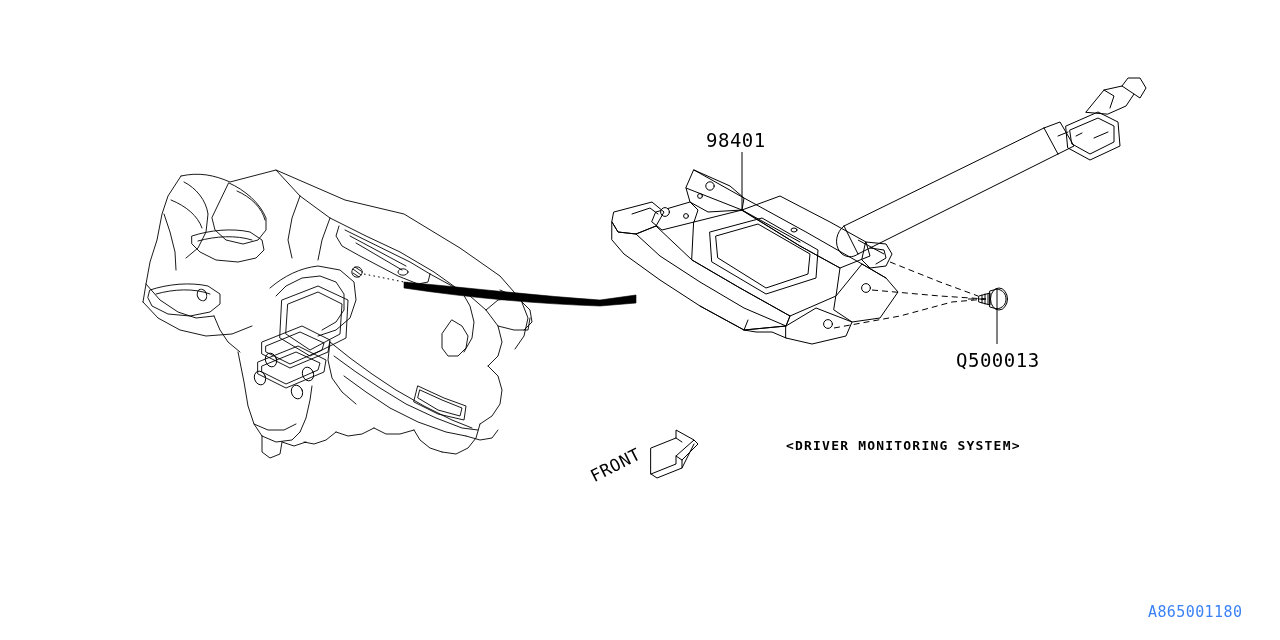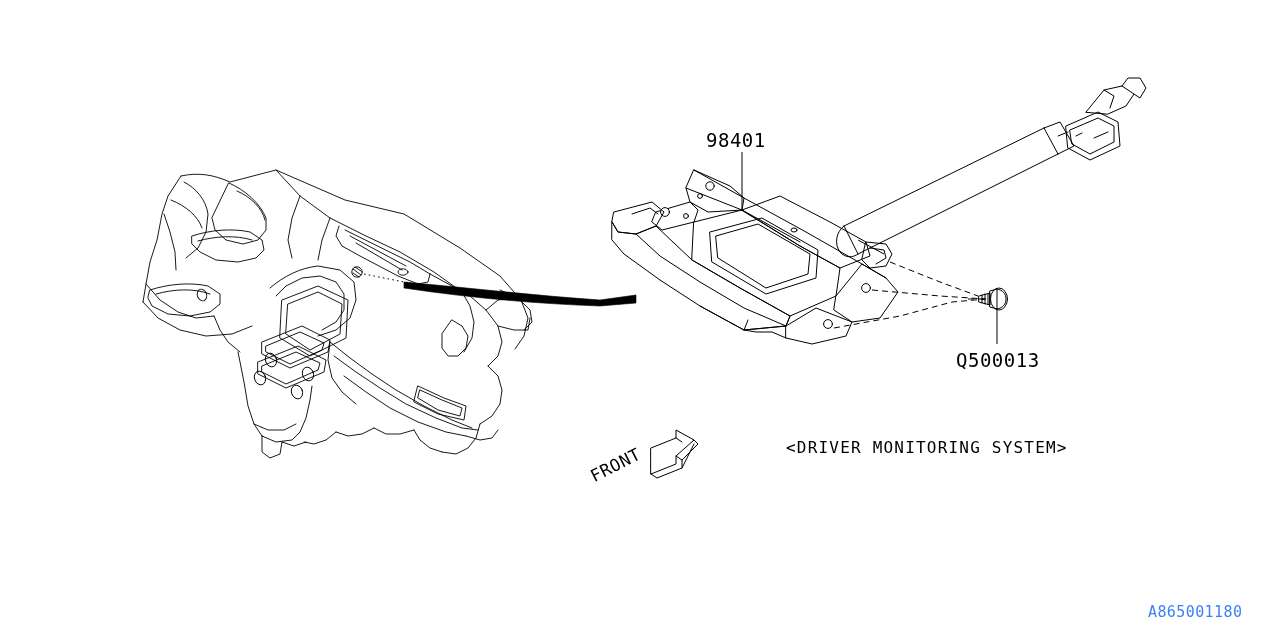--- a/index.html
+++ b/index.html
@@ -11,21 +11,21 @@
   .ln-thin{fill:none;stroke:#000;stroke-width:0.9;stroke-linecap:round;stroke-linejoin:round;}
   .dash{fill:none;stroke:#000;stroke-width:1;stroke-dasharray:6 4;stroke-linecap:butt;}
   .dot{fill:none;stroke:#000;stroke-width:1;stroke-dasharray:1.6 3.2;stroke-linecap:butt;}
   .lead{fill:none;stroke:#000;stroke-width:1;}
   .solidfill{fill:#000;stroke:#000;stroke-width:0.6;}
   .hole{fill:#fff;stroke:#000;stroke-width:1;}
   .lbl{position:absolute;color:#000;white-space:nowrap;
        font-family:"DejaVu Sans Mono","Liberation Mono",monospace;}
   #lbl-98401{left:706px;top:129px;font-size:19px;letter-spacing:0.5px;}
   #lbl-q500013{left:956px;top:349px;font-size:19px;letter-spacing:0.5px;text-align:center;}
-  #lbl-dms{left:786px;top:438px;font-size:16px;letter-spacing:1.2px;}
+  #lbl-dms{left:786px;top:438px;font-size:13px;letter-spacing:1.2px;font-weight:bold;}
   #lbl-front{left:596px;top:466px;font-size:17px;letter-spacing:0.5px;
              transform:rotate(-27deg);transform-origin:left bottom;}
   #lbl-diagid{left:1148px;top:603px;font-size:15px;letter-spacing:0.4px;color:#3b82f6;}
 </style>
 </head>
 <body>
 
 <div id="stage">
 
   <svg class="layer" viewBox="0 0 1280 640">

